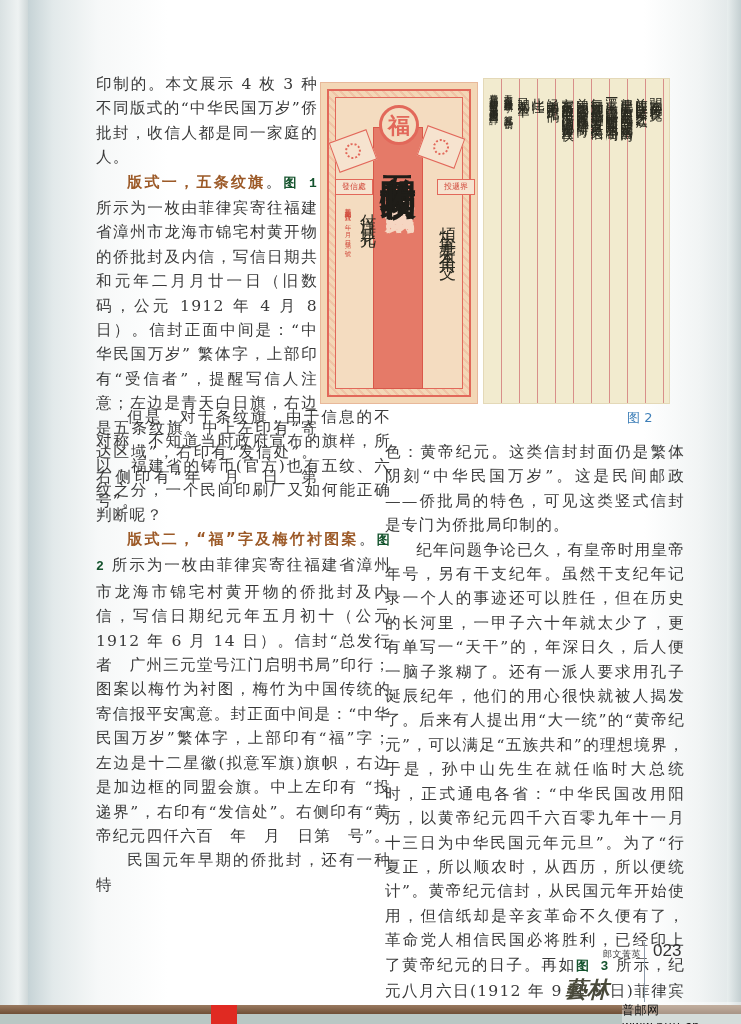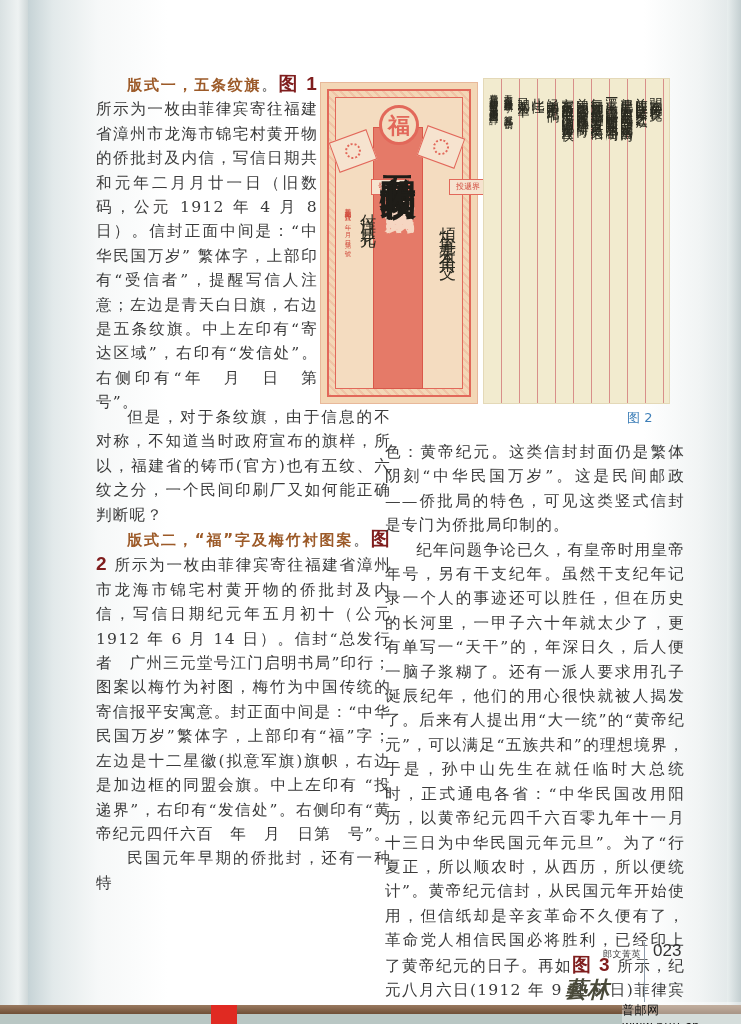--- a/index.html
+++ b/index.html
@@ -33,21 +33,21 @@
   }
 
   
   .col {
     position: absolute; font-size: 15.6px; line-height: 24.4px; color: #3a3a3a;
     letter-spacing: 1.2px; text-align: justify;
   }
   .col p { margin: 0; }
   .col .indent { text-indent: 2em; }
   .hl { color: #9c5a28; font-family: "DejaVu Sans", "Liberation Sans", sans-serif; font-weight: bold; font-size: 15px; }
-  .fig-ref { font-family: Liberation Sans, sans-serif; font-weight: bold; font-size: 19px; color: #7f1d1d; }
+  .fig-ref { font-family: Liberation Mono, monospace; font-weight: bold; font-size: 13px; color: #14532d; }
   .col-left-top { left: 96px; top: 72px; width: 222px; }
   .col-left-bottom { left: 96px; top: 405px; width: 295px; }
   .col-right { left: 385px; top: 440px; width: 300px; }
 
   
   .envelope {
     position: absolute; left: 320px; top: 82px; width: 158px; height: 322px;
     background: #f3d7b6; border: 1px solid #e8b89a;
   }
   .env-border {
@@ -80,24 +80,24 @@
   }
   .flag-left { left: 12px; top: 52px; transform: rotate(-20deg); }
   .flag-right { left: 100px; top: 48px; transform: rotate(20deg); }
   .flag .sun {
     position: absolute; left: 11px; top: 7px; width: 16px; height: 16px;
     border-radius: 50%; border: 2px dotted #e2685a;
   }
   .env-label {
     position: absolute; top: 96px; width: 38px; height: 16px;
     border: 1px solid #e2685a; background: #f6e3cf; color: #d24c3e;
-    font-size: 8px; line-height: 14px; text-align: center; margin-left: 36px;
+    font-size: 8px; line-height: 14px; text-align: center;
   }
   .env-label-left { left: 14px; }
-  .env-label-right { left: 92px; }
+  .env-label-right { left: 116px; }
   .env-side-text {
     position: absolute; left: 22px; top: 120px; font-size: 6.5px; color: #d24c3e;
     writing-mode: vertical-rl; letter-spacing: 1px;
   }
   .hw {
     position: absolute; writing-mode: vertical-rl; color: #2a2a20;
     font-family: "DejaVu Serif", serif;
   }
   .env-hw-main { left: 58px; top: 64px; font-size: 36px; line-height: 40px; letter-spacing: 2px; font-weight: bold; color: #1f1d18; }
   .env-hw-right { left: 116px; top: 130px; font-size: 17px; letter-spacing: 6px; }
@@ -149,20 +149,21 @@
   }
 </style>
 </head>
 <body>
 
 <div class="book-edge"></div>
 <div class="page"></div>
 <div class="right-edge"></div>
 
 <div class="col col-left-top">
+  <p>印制的。本文展示 4 枚 3 种不同版式的“中华民国万岁”侨批封，收信人都是同一家庭的人。</p>
   <p class="indent"><span class="hl">版式一，五条纹旗</span><span>。</span><span class="fig-ref">图 1</span><span> 所示为一枚由菲律宾寄往福建省漳州市龙海市锦宅村黄开物的侨批封及内信，写信日期共和元年二月月廿一日（旧数码，公元 1912 年 4 月 8 日）。信封正面中间是：“中华民国万岁” 繁体字，上部印有“受信者”，提醒写信人注意；左边是青天白日旗，右边是五条纹旗。中上左印有“寄达区域”，右印有“发信处”。右侧印有“年　月　日　第　号”。</span></p>
 </div>
 
 <div class="col col-left-bottom">
   <p class="indent">但是，对于条纹旗，由于信息的不对称，不知道当时政府宣布的旗样，所以，福建省的铸币(官方)也有五纹、六纹之分，一个民间印刷厂又如何能正确判断呢？</p>
   <p class="indent"><span class="hl">版式二，“福”字及梅竹衬图案</span><span>。</span><span class="fig-ref">图 2</span><span> 所示为一枚由菲律宾寄往福建省漳州市龙海市锦宅村黄开物的侨批封及内信，写信日期纪元年五月初十（公元 1912 年 6 月 14 日）。信封“总发行者　广州三元堂号江门启明书局”印行；图案以梅竹为衬图，梅竹为中国传统的寄信报平安寓意。封正面中间是：“中华民国万岁”繁体字，上部印有“福”字；左边是十二星徽(拟意军旗)旗帜，右边是加边框的同盟会旗。中上左印有 “投递界”，右印有“发信处”。右侧印有“黄帝纪元四仟六百　年　月　日第　号”。</span></p>
   <p class="indent">民国元年早期的侨批封，还有一种特</p>
 </div>
 
 <div class="col col-right">

